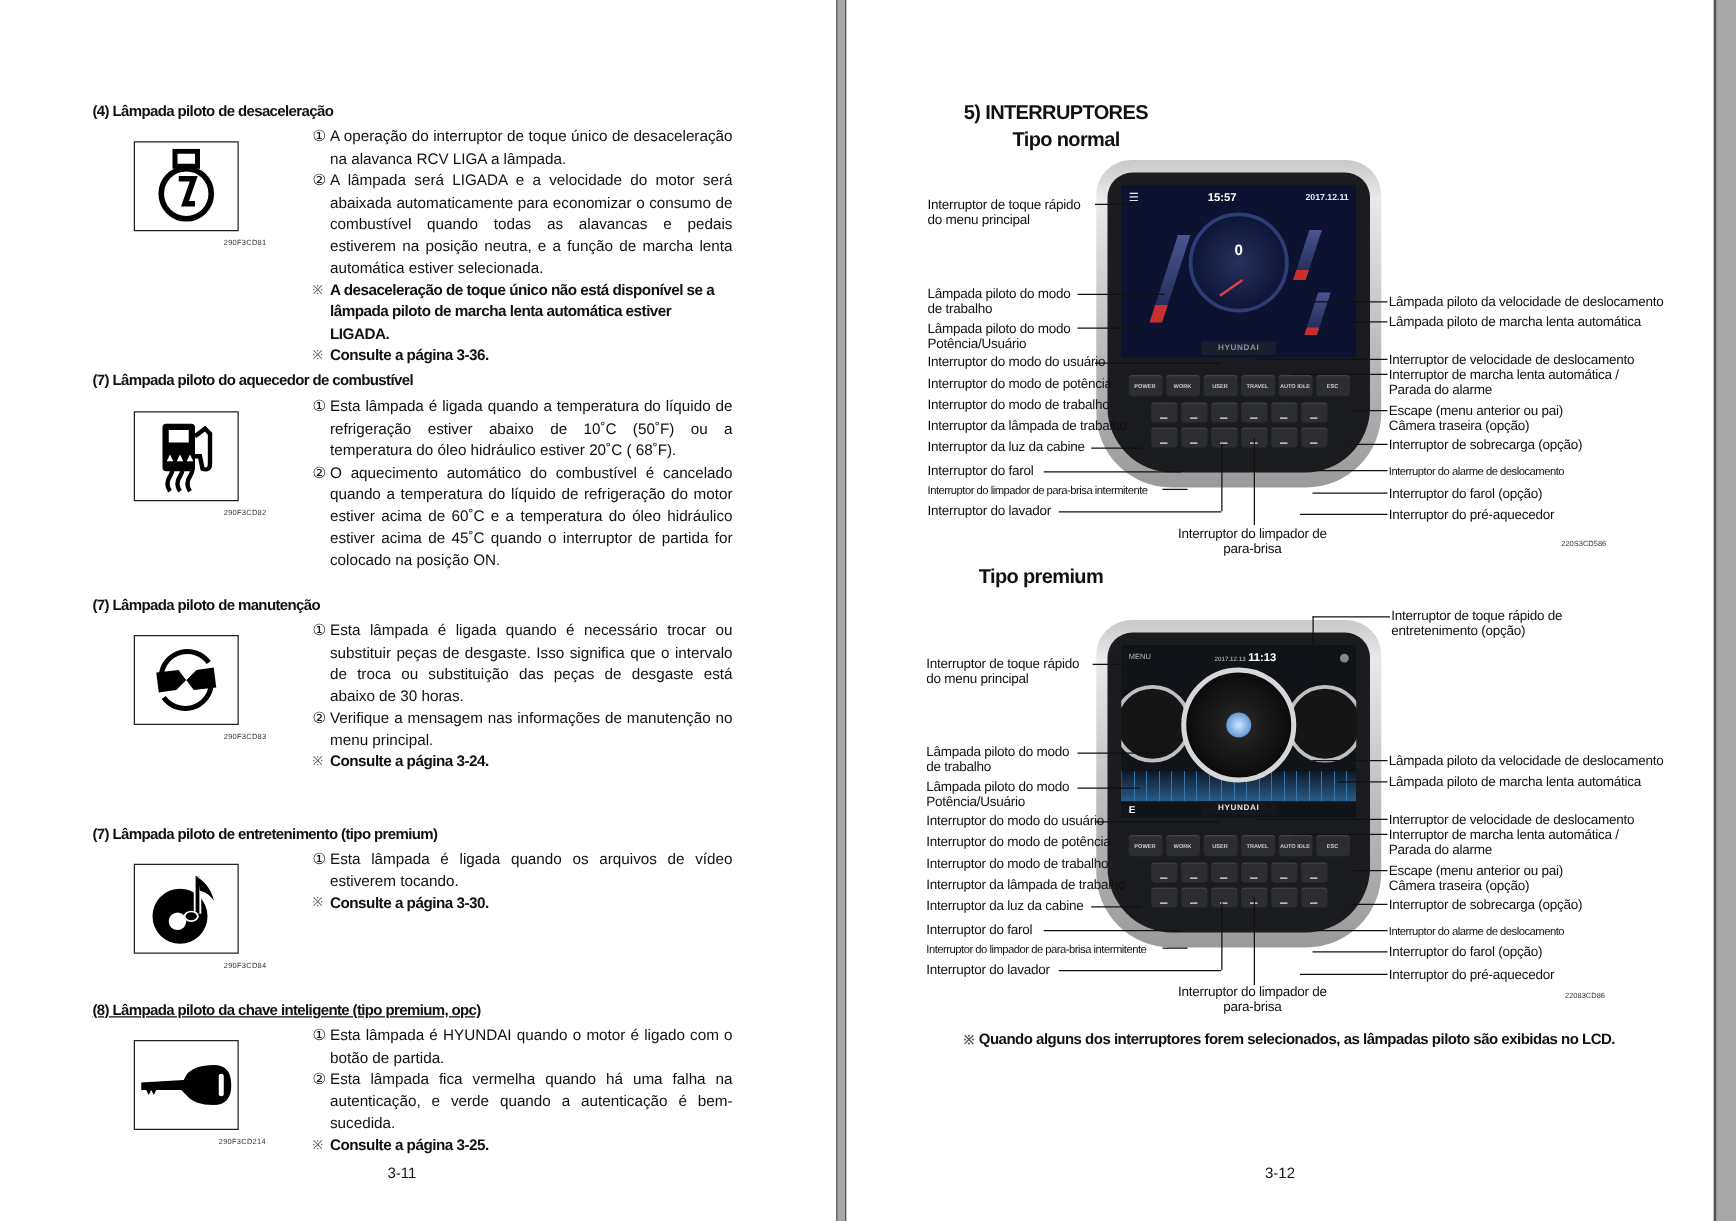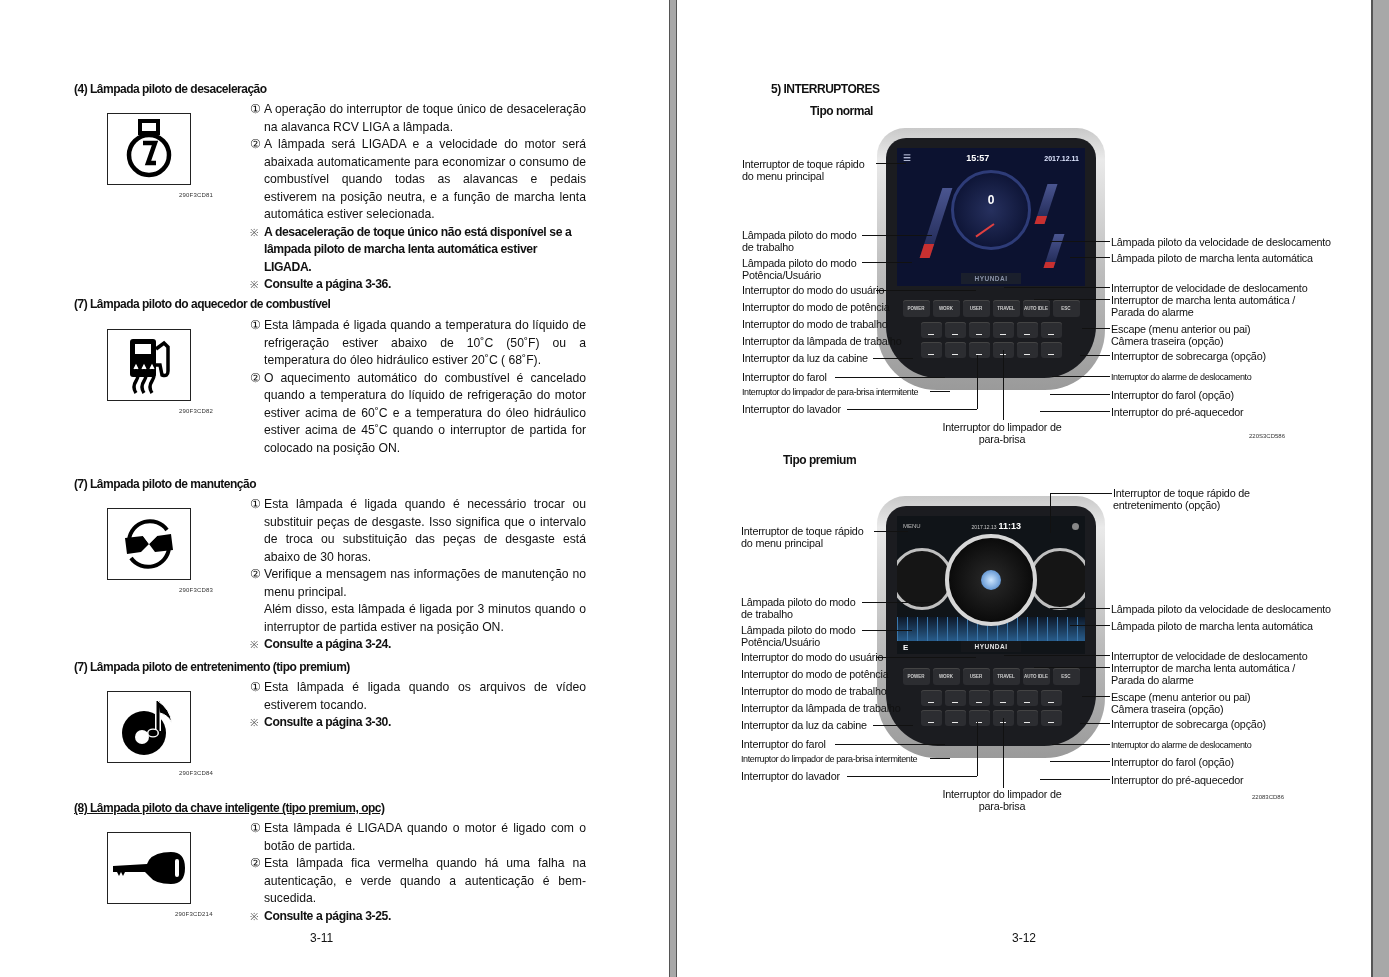--- a/index.html
+++ b/index.html
@@ -18,21 +18,21 @@
   .fig-code { position:absolute; font-size:6px; color:#333; letter-spacing:0.2px; }
   .items { position:absolute; left:250px; width:336px; font-size:12.2px; line-height:17.5px; }
   .item { display:flex; }
   .item .mk { width:14px; flex:0 0 14px; }
   .item .tx { flex:1; text-align:justify; }
   .item.note .tx { font-weight:bold; letter-spacing:-0.4px; text-align:left; }
   .item.note .mk { color:#555; font-size:10px; }
   .page-num { position:absolute; font-size:12px; }
 
   
-  .r-title { position:absolute; font-weight:bold; font-size:12px; letter-spacing:-0.5px; }
+  .r-title { position:absolute; font-weight:bold; font-size:16px; letter-spacing:-0.5px; }
   .panel { position:absolute; width:228px; height:262px; }
   .bezel { position:absolute; inset:0; border-radius:28px 28px 60px 60px;
            background:linear-gradient(180deg,#c9c9c9 0%,#eaeaea 12%,#bdbdbd 55%,#9a9a9a 100%); }
   .bezel-inner { position:absolute; left:9px; top:10px; right:9px; bottom:12px; border-radius:20px 20px 52px 52px; background:#1b1c20; }
   .screen { position:absolute; left:20px; top:20px; width:188px; height:138px; background:#0c1230; overflow:hidden; }
   .screen.premium { background:#101418; }
   .scr-top { position:absolute; top:3px; left:0; right:0; height:14px; display:flex; justify-content:space-between; align-items:center; padding:0 6px; font-size:7px; color:#dfe6ff; }
   .scr-time { font-weight:bold; font-size:9px; color:#fff; }
   .scr-brand { position:absolute; bottom:2px; left:64px; width:60px; height:11px; background:#1a1f2c; color:#8a93a8; font-size:6.5px; font-weight:bold; text-align:center; line-height:11px; letter-spacing:0.5px; }
   .screen.premium .scr-brand { color:#e5e5e5; background:#15171b; }
@@ -131,24 +131,20 @@
   <div class="fig-code" style="left:179px;top:587px;">290F3CD83</div>
   <div class="items" style="top:496px;">
     <div class="item">
         <span class="mk">①</span>
         <span class="tx">Esta lâmpada é ligada quando é necessário trocar ou substituir peças de desgaste. Isso significa que o intervalo de troca ou substituição das peças de desgaste está abaixo de 30 horas.</span>
       </div>
     <div class="item">
         <span class="mk">②</span>
         <span class="tx">Verifique a mensagem nas informações de manutenção no menu principal.</span>
       </div>
-    <div class="item">
-        <span class="mk"></span>
-        <span class="tx">Além disso, esta lâmpada é ligada por 3 minutos quando o interruptor de partida estiver na posição ON.</span>
-      </div>
     <div class="item note">
         <span class="mk">※</span>
         <span class="tx">Consulte a página 3-24.</span>
       </div>
   </div>
 
   <div class="sec-title" style="left:74px;top:660px;">(7) Lâmpada piloto de entretenimento (tipo premium)</div>
   <div class="icon-box" style="left:107px;top:691px;">
     <svg width="62" height="60" viewBox="0 0 62 60">
       <circle cx="26" cy="36" r="22" fill="#000"></circle>
@@ -176,21 +172,21 @@
   <div class="icon-box" style="left:107px;top:832px;">
     <svg width="76" height="40" viewBox="0 0 76 40">
       <path d="M2 18 L36 16 L38 12 Q44 4 60 4 Q74 4 74 20 Q74 36 60 36 Q44 36 38 28 L34 24 L14 24 L12 28 L10 24 L8 28 L6 24 L2 24 Z" fill="#000"></path>
       <rect x="64" y="11" width="4" height="18" rx="2" fill="#fff"></rect>
     </svg>
   </div>
   <div class="fig-code" style="left:175px;top:911px;">290F3CD214</div>
   <div class="items" style="top:820px;">
     <div class="item">
         <span class="mk">①</span>
-        <span class="tx">Esta lâmpada é LIGADA quando o motor é ligado com o botão de partida.</span>
+        <span class="tx">Esta lâmpada é HYUNDAI quando o motor é ligado com o botão de partida.</span>
       </div>
     <div class="item">
         <span class="mk">②</span>
         <span class="tx">Esta lâmpada fica vermelha quando há uma falha na autenticação, e verde quando a autenticação é bem-sucedida.</span>
       </div>
     <div class="item note">
         <span class="mk">※</span>
         <span class="tx">Consulte a página 3-25.</span>
       </div>
   </div>
@@ -397,18 +393,19 @@
   <div class="ln" style="left:1080px;top:723px;width:30px;height:1px;"></div>
   <div class="lbl sm" style="left:1111px;top:739px;">Interruptor do alarme de deslocamento</div>
   <div class="ln" style="left:1052px;top:744px;width:58px;height:1px;"></div>
   <div class="lbl" style="left:1111px;top:756px;">Interruptor do farol (opção)</div>
   <div class="ln" style="left:1050px;top:761px;width:60px;height:1px;"></div>
   <div class="lbl" style="left:1111px;top:774px;">Interruptor do pré-aquecedor</div>
   <div class="ln" style="left:1040px;top:779px;width:70px;height:1px;"></div>
   <div class="fig-code-r" style="left:1252px;top:794px;">22083CD86</div>
 
   <div class="r-note">
+    <div><span class="mk">※</span><span>Quando alguns dos interruptores forem selecionados, as lâmpadas piloto são exibidas no LCD.</span></div>
   </div>
 
   <div class="page-num" style="left:1012px;top:931px;">3-12</div>
 </div>
 
 <div class="right-bar"></div>
 
 </body></html>

